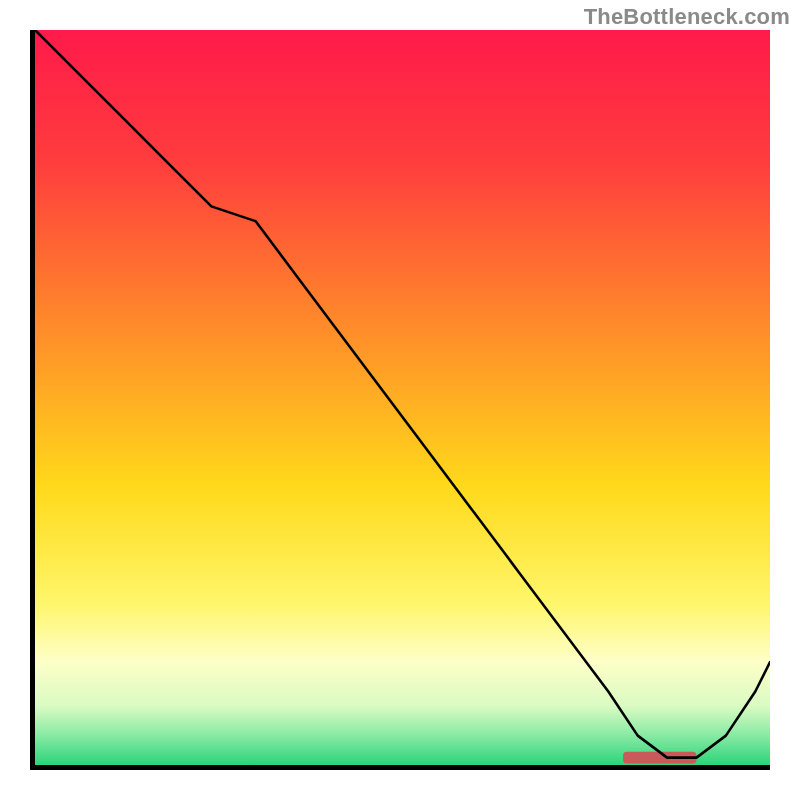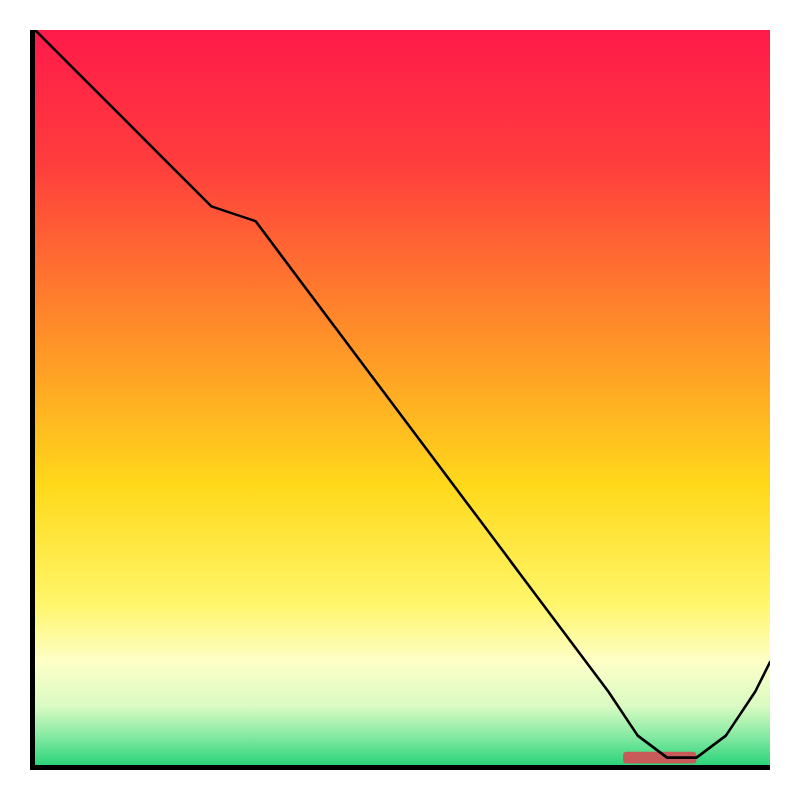--- a/index.html
+++ b/index.html
@@ -53,20 +53,21 @@
   .marker {
     fill: #c95a5a;
     stroke: none;
   }
 </style>
 </head>
 <body>
 
 <div class="frame">
 
+  <div class="watermark">TheBottleneck.com</div>
 
   <div class="plot-area">
     <svg viewBox="0 0 740 740" preserveAspectRatio="none">
       <defs>
         <linearGradient id="bg-grad" x1="0" y1="0" x2="0" y2="1">
         <stop offset="0%" stop-color="#ff1a4a"></stop>
             <stop offset="18%" stop-color="#ff3d3d"></stop>
             <stop offset="40%" stop-color="#ff8a2a"></stop>
             <stop offset="62%" stop-color="#ffd91a"></stop>
             <stop offset="78%" stop-color="#fff66a"></stop>

